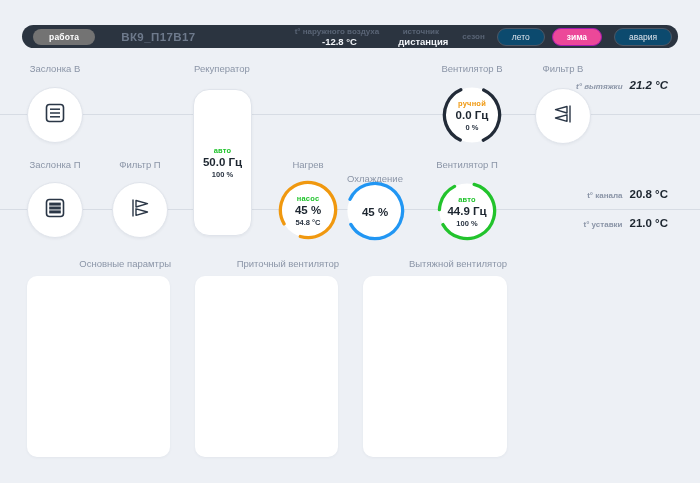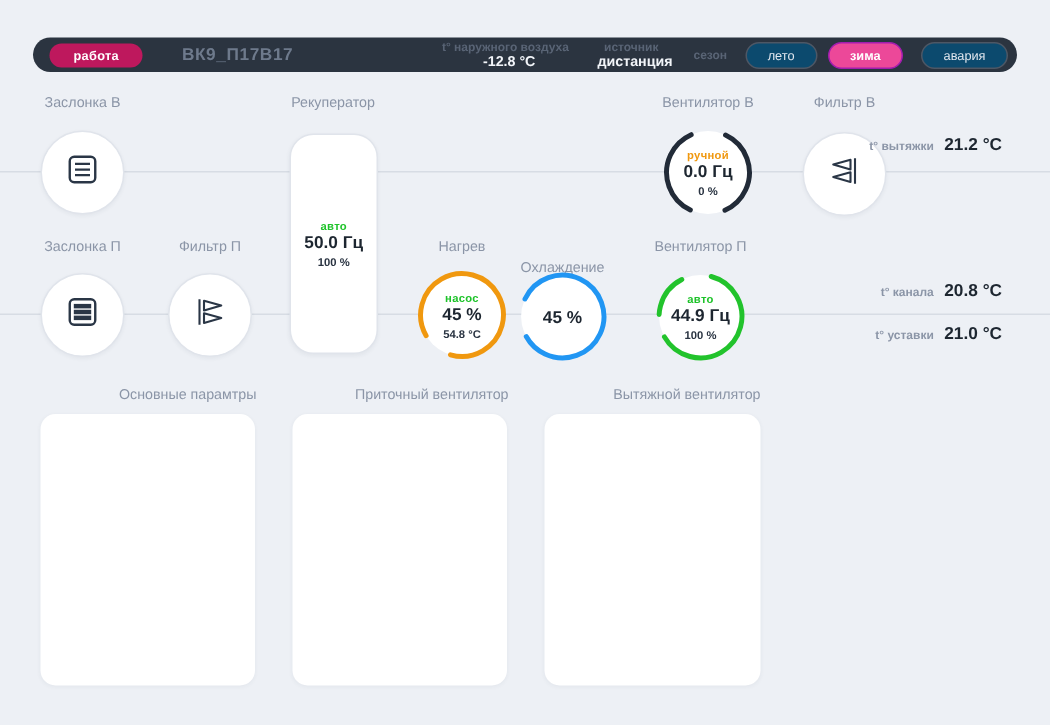--- a/index.html
+++ b/index.html
@@ -1,21 +1,21 @@
 <!DOCTYPE html>
 <html><head>
 <meta charset="utf-8">
 <style>
   html,body{margin:0;padding:0;background:#edf0f5;font-family:"Liberation Sans",sans-serif;}
   #app{position:relative;width:700px;height:483px;background:#edf0f5;overflow:hidden;}
 
   
   .topbar{position:absolute;left:22px;top:25px;width:656px;height:23px;background:#2b3440;
     border-radius:12px;display:flex;align-items:center;padding:0 6px 0 11px;box-sizing:border-box;}
-  .badge-run{background:#be185d;color:#fff;font-size:8.5px;font-weight:700;padding:3px 16px;
+  .badge-run{background:#737373;color:#fff;font-size:8.5px;font-weight:700;padding:3px 16px;
     border-radius:9px;letter-spacing:.2px;}
   .tb-title{margin-left:26px;color:#6e7a8c;font-weight:700;font-size:11.5px;letter-spacing:.4px;}
   .tb-spacer{flex:1;}
   .tb-label{color:#596475;font-size:8px;font-weight:600;margin-right:5px;white-space:nowrap;}
   .tb-value{color:#f2f5f9;font-size:9.5px;font-weight:700;white-space:nowrap;}
   .tb-group{display:flex;align-items:center;margin-right:14px;flex-direction:column;}
   .pill{font-size:8.5px;padding:3px 14px;border-radius:9px;margin-left:7px;white-space:nowrap;cursor:pointer;}
   .pill-dark{background:#0c4a6e;border:1px solid #4d5765;color:#e1e7ef;font-weight:500;}
   .pill-blue{background:#ec4899;border:1px solid #a21caf;color:#fff;font-weight:600;}
   .pill-alarm{margin-left:12px;}
@@ -114,21 +114,21 @@
   <div class="circle" style="left:535px;top:88px;">
     <span>
       <svg width="24" height="24" viewBox="0 0 24 24" fill="none">
         <path d="M16 4.5 L16 11 L4.5 7.7 Z" stroke="#2a3646" stroke-width="1.4" stroke-linejoin="round"></path>
         <path d="M16 12.8 L16 19.3 L4.5 16 Z" stroke="#2a3646" stroke-width="1.4" stroke-linejoin="round"></path>
         <line x1="19" y1="3.5" x2="19" y2="20.5" stroke="#2a3646" stroke-width="1.4"></line>
       </svg>
     </span>
   </div>
 
-  <div class="temp-row" style="top:91px;">
+  <div class="temp-row" style="top:79px;font-style:italic;">
     <span class="temp-label">t° вытяжки</span>
     <span class="temp-value">21.2 °C</span>
   </div>
 
   <div class="comp-label" style="left:5px;top:159px;">Заслонка П</div>
   <div class="comp-label" style="left:90px;top:159px;">Фильтр П</div>
   <div class="comp-label" style="left:258px;top:159px;">Нагрев</div>
   <div class="comp-label" style="left:325px;top:159px;margin-top:14px;">Охлаждение</div>
   <div class="comp-label" style="left:417px;top:159px;">Вентилятор П</div>
 

